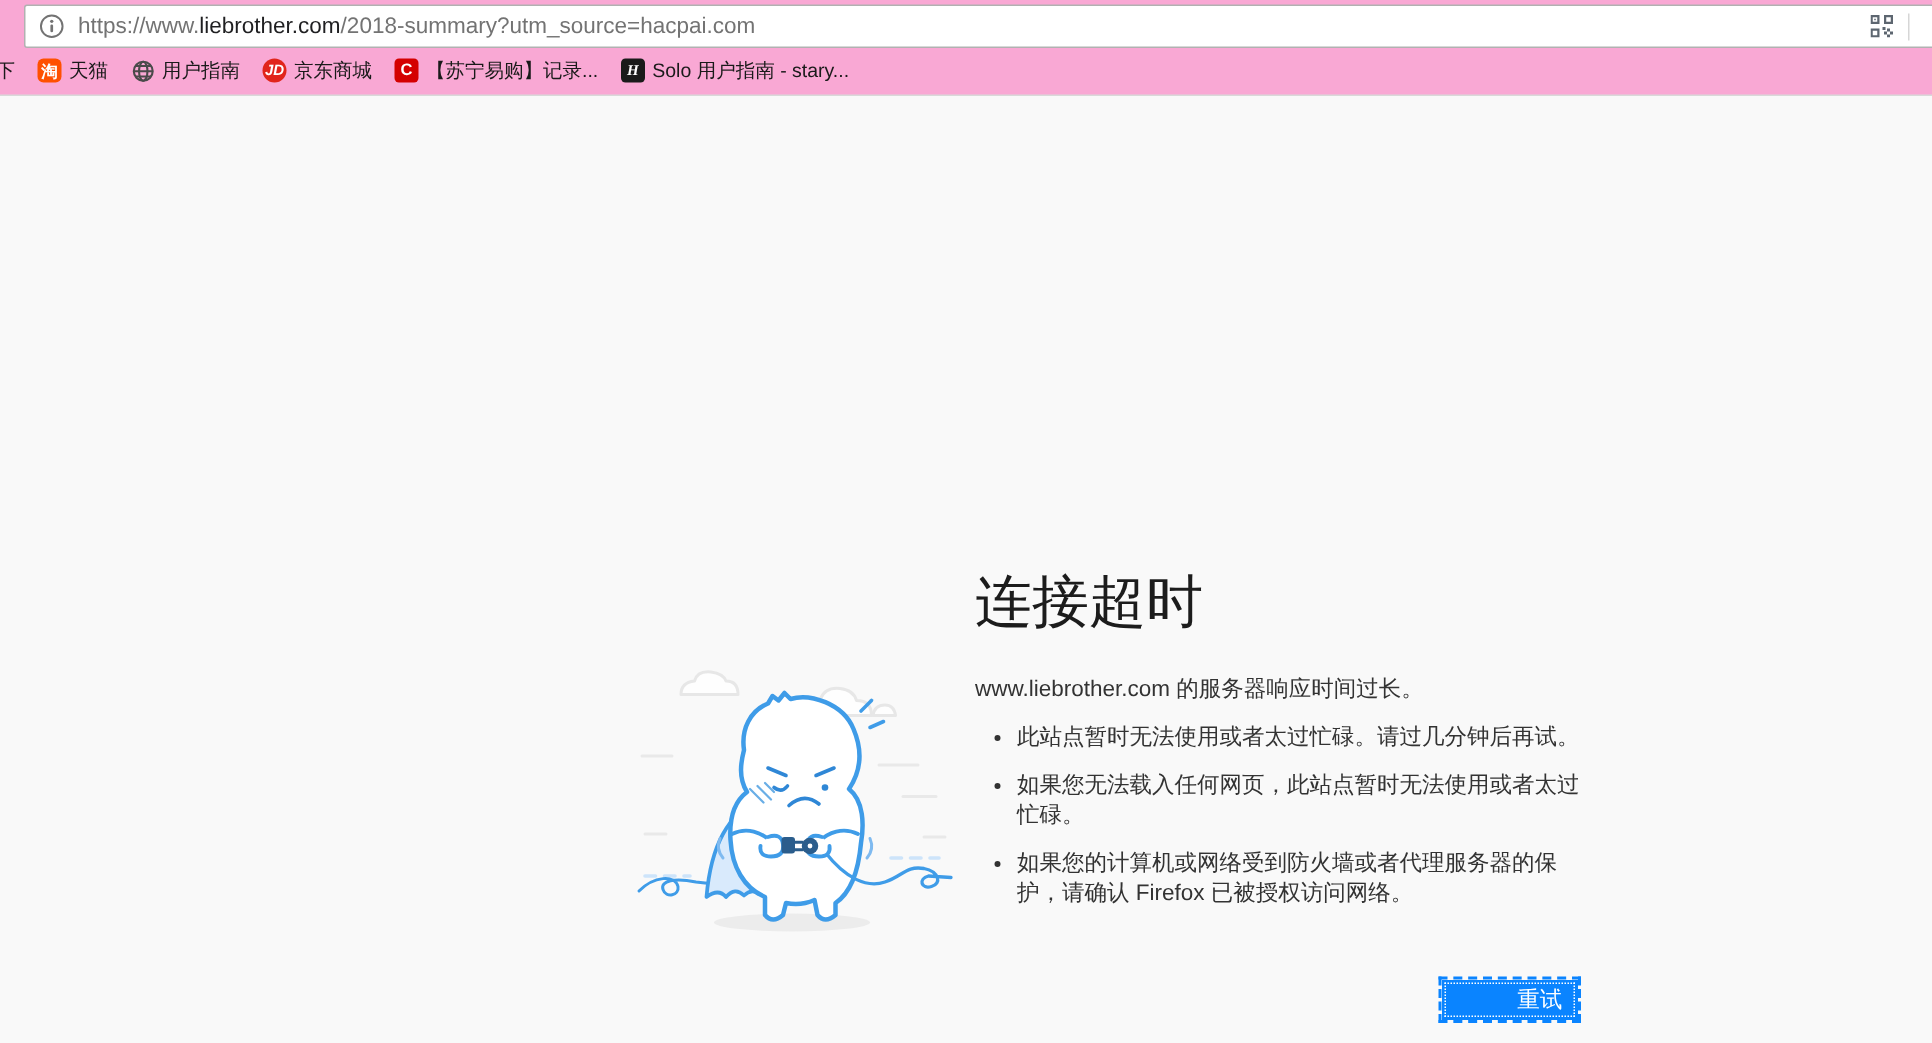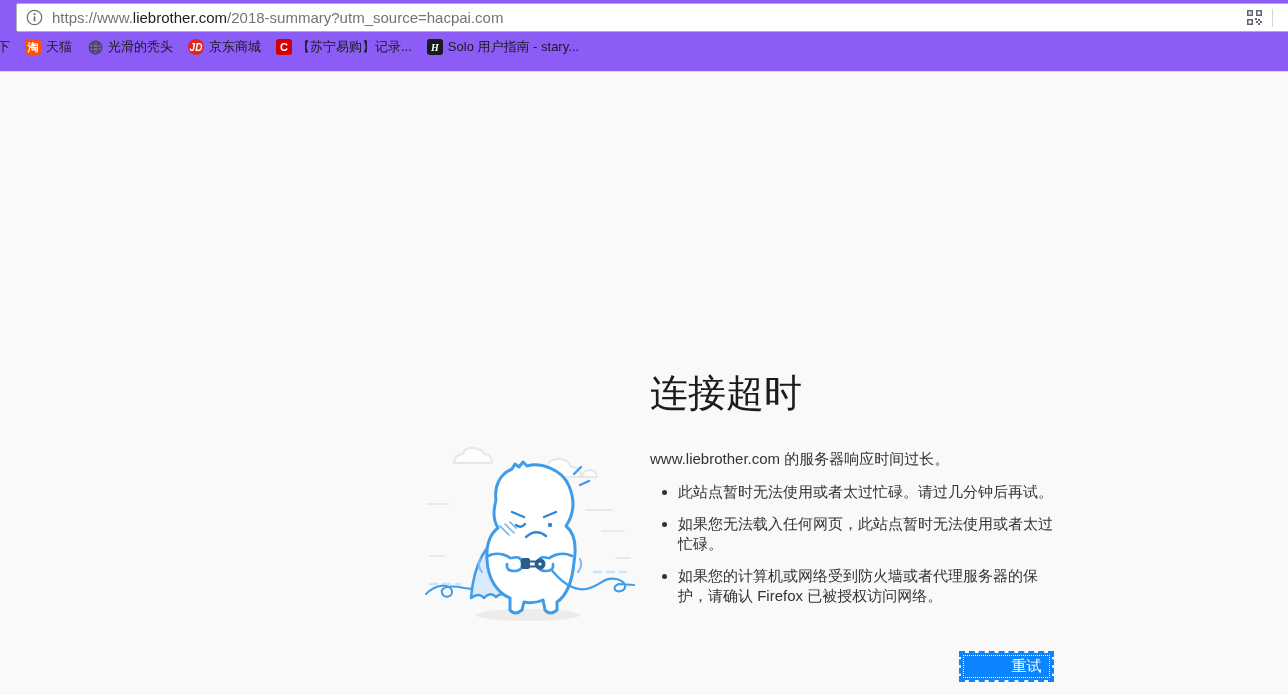--- a/index.html
+++ b/index.html
@@ -5,22 +5,22 @@
   * { margin:0; padding:0; box-sizing:border-box; }
   html,body { width:1288px; height:695px; }
   body {
     position:relative; overflow:hidden;
     font-family:"Liberation Sans", sans-serif;
     background:#f9f9f9;
   }
 
   
   .chrome {
-    position:absolute; top:0; left:0; width:1288px; height:72px;
-    background:#8b5cf6; border-bottom:1px solid #d9d9d9;
+    position:absolute; top:0; left:0; width:1288px; height:64px;
+    background:#f9a8d4; border-bottom:1px solid #d9d9d9;
   }
   .url-bar {
     position:absolute; top:3px; left:16px; width:1282px; height:29px;
     background:#fff; border:1px solid #b1b1b1; border-radius:2px;
     display:flex; align-items:center;
   }
   .info-icon { margin-left:9px; display:flex; align-items:center; }
   .url-text { margin-left:9px; font-size:15px; white-space:nowrap; }
   .url-dim { color:#737373; }
   .url-domain { color:#1f1f21; }
@@ -43,21 +43,21 @@
     display:flex; align-items:center; justify-content:center;
     color:#fff; font-size:10px; font-weight:bold;
   }
   .favicon.taobao { background:#ff5000; border-radius:4px; font-size:11px; }
   .favicon.jd { background:#e1251b; font-style:italic;border-radius:8px; }
   .favicon.csdn { background:#d40000; font-size:11px; }
   .favicon.hacpai { background:#1a1a1a; font-style:italic; font-family:"Liberation Serif", serif; }
 
   
   .err-title {
-    position:absolute; left:650px; top:368px;
+    position:absolute; left:650px; top:376px;
     font-size:38px; font-weight:400; color:#1c1c1c;
   }
   .err-desc {
     position:absolute; left:650px; top:450px;
     font-size:15px; color:#333;
   }
   .err-list {
     position:absolute; left:650px; top:482px; width:412px;
     padding-left:28px; list-style:disc;
   }
@@ -121,21 +121,21 @@
       <span class="bm-label">天猫</span>
     </div>
     <div class="bm">
       <span class="favicon">
         <svg width="15" height="15" viewBox="0 0 15 15" fill="none" stroke="#4a4a4a" stroke-width="1.4">
           <circle cx="7.5" cy="7.5" r="6.3"></circle>
           <ellipse cx="7.5" cy="7.5" rx="2.8" ry="6.3"></ellipse>
           <path d="M1.2,7.5 h12.6 M2.2,4 h10.6 M2.2,11 h10.6"></path>
         </svg>
       </span>
-      <span class="bm-label">光滑的秃头</span>
+      <span class="bm-label">用户指南</span>
     </div>
     <div class="bm">
       <span class="favicon jd">JD</span>
       <span class="bm-label">京东商城</span>
     </div>
     <div class="bm">
       <span class="favicon csdn">C</span>
       <span class="bm-label">【苏宁易购】记录...</span>
     </div>
     <div class="bm">

